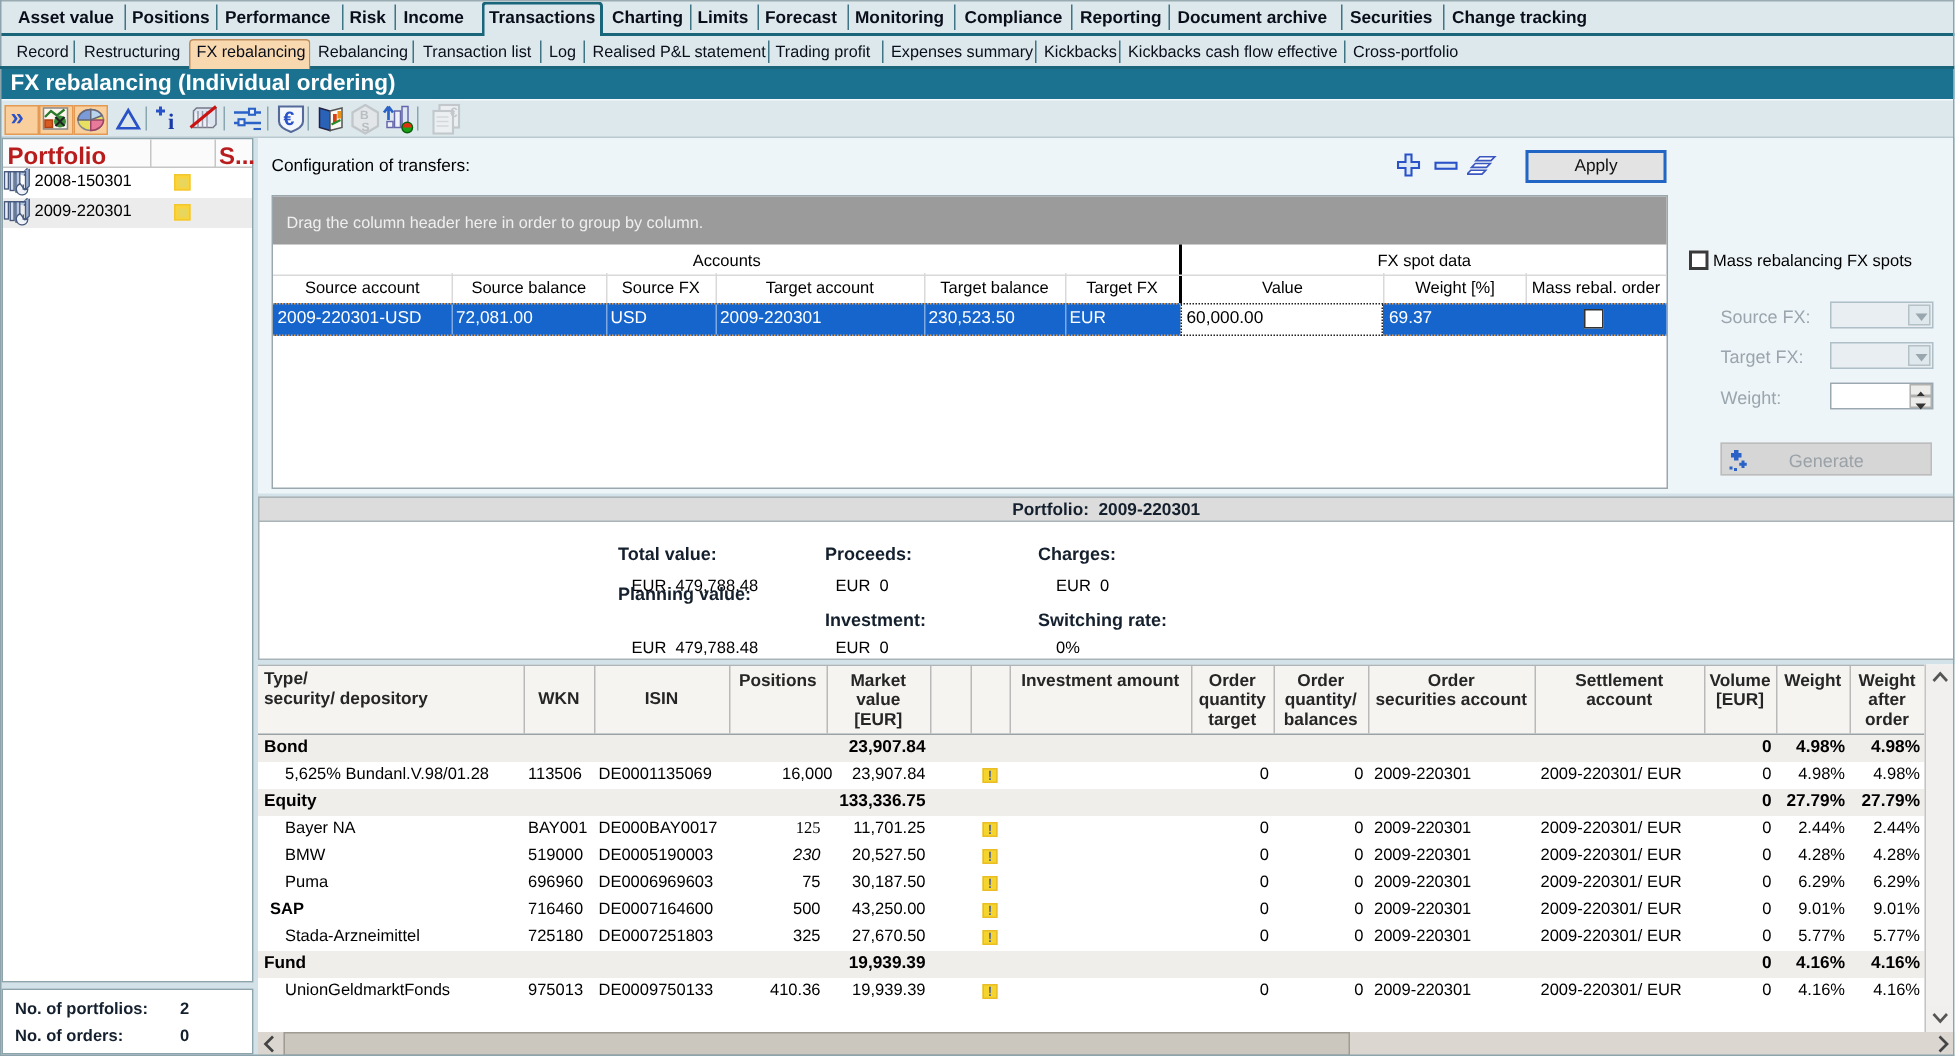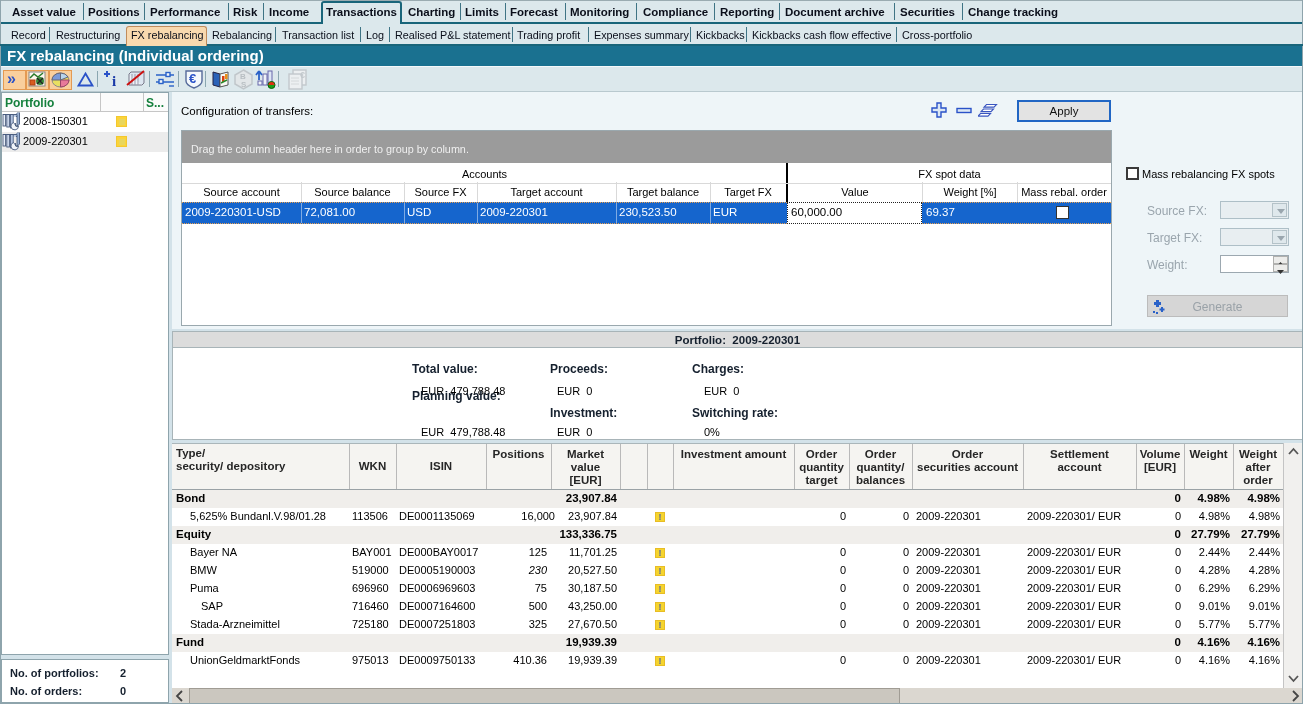--- a/index.html
+++ b/index.html
@@ -20,21 +20,21 @@
 #titlebar { left:0; top:46px; width:1303px; height:20px; background:#1a7190; }
 #titletxt { left:7px; top:47px; font-size:15px; font-weight:bold; color:#fff; }
 
 #toolbar { left:0; top:66px; width:1303px; height:26px; background:#dce8ec; border-top:1px solid #f4f8fa; border-bottom:1px solid #b9c9cf; }
 .tbbox { position:absolute; top:70px; width:23px; height:20px; background:#f9cf9d; border:1px solid #e49a52; }
 .tbsep { position:absolute; top:71px; width:1px; height:16px; background:#8aa6b0; }
 .tbico { position:absolute; top:69px; }
 
 #leftpanel { left:1px; top:92px; width:168px; height:563px; background:#fff; border:1px solid #8ea4ac; }
 #lph { left:2px; top:93px; width:166px; height:19px; background:#fbfbfb; border-bottom:1px solid #c6c6c6; }
-.lphd { position:absolute; top:96px; font-weight:bold; font-size:12px; color:#15803d; }
+.lphd { position:absolute; top:96px; font-weight:bold; font-size:16px; color:#b91c1c; }
 .lpv { position:absolute; top:93px; width:1px; height:19px; background:#c6c6c6; }
 .lprow { position:absolute; left:2px; width:166px; height:20px; }
 .ysq { position:absolute; width:11px; height:11px; background:#fbd33a; border:1px solid #f3c82e; }
 .ysq:after { content:""; position:absolute; left:1.5px; top:1.5px; width:6px; height:6px; background:#e9d65c; }
 
 #blpanel { left:1px; top:659px; width:168px; height:44px; background:#fff; border:1px solid #8ea4ac; }
 .blt { position:absolute; font-weight:bold; font-size:11px; color:#15202e; }
 
 #cfgsec { left:172px; top:92px; width:1131px; height:237px; background:#eef5f8; border-right:1px solid #8ea4ac; }
 #cfgtable { left:181px; top:130px; width:931px; height:196px; background:#fff; border:1px solid #9aa8ae; }
@@ -400,21 +400,21 @@
     <span class="bc" style="left:4px;">Equity</span>
     <span class="bc rt" style="left:379px; width:66px;">133,336.75</span>
     <span class="bc rt" style="left:964px; width:45px;">0</span>
     <span class="bc rt" style="left:1012px; width:46px;">27.79%</span>
     <span class="bc rt" style="left:1061px; width:47px;">27.79%</span>
   </div>
 <div class="brow" style="top:544px;">
     <span class="bc" style="left:18px;">Bayer NA</span>
     <span class="bc" style="left:180px;">BAY001</span>
     <span class="bc" style="left:227px;">DE000BAY0017</span>
-    <span class="bc rt" style="left:314px; width:61px;">125</span>
+    <span class="bc rt" style="left:314px; width:61px;font-family:Liberation Serif, serif;">125</span>
     <span class="bc rt" style="left:379px; width:66px;">11,701.25</span>
     <span class="warn">!</span>
     <span class="bc rt" style="left:622px; width:52px;">0</span>
     <span class="bc rt" style="left:677px; width:60px;">0</span>
     <span class="bc" style="left:744px;">2009-220301</span>
     <span class="bc" style="left:855px;">2009-220301/ EUR</span>
     <span class="bc rt" style="left:964px; width:45px;">0</span>
     <span class="bc rt" style="left:1012px; width:46px;">2.44%</span>
     <span class="bc rt" style="left:1061px; width:47px;">2.44%</span>
   </div>
@@ -442,21 +442,21 @@
     <span class="warn">!</span>
     <span class="bc rt" style="left:622px; width:52px;">0</span>
     <span class="bc rt" style="left:677px; width:60px;">0</span>
     <span class="bc" style="left:744px;">2009-220301</span>
     <span class="bc" style="left:855px;">2009-220301/ EUR</span>
     <span class="bc rt" style="left:964px; width:45px;">0</span>
     <span class="bc rt" style="left:1012px; width:46px;">6.29%</span>
     <span class="bc rt" style="left:1061px; width:47px;">6.29%</span>
   </div>
 <div class="brow" style="top:598px;">
-    <span class="bc" style="left:29px;">SAP</span>
+    <span class="bc" style="left:8px;font-weight:bold;">SAP</span>
     <span class="bc" style="left:180px;">716460</span>
     <span class="bc" style="left:227px;">DE0007164600</span>
     <span class="bc rt" style="left:314px; width:61px;">500</span>
     <span class="bc rt" style="left:379px; width:66px;">43,250.00</span>
     <span class="warn">!</span>
     <span class="bc rt" style="left:622px; width:52px;">0</span>
     <span class="bc rt" style="left:677px; width:60px;">0</span>
     <span class="bc" style="left:744px;">2009-220301</span>
     <span class="bc" style="left:855px;">2009-220301/ EUR</span>
     <span class="bc rt" style="left:964px; width:45px;">0</span>

